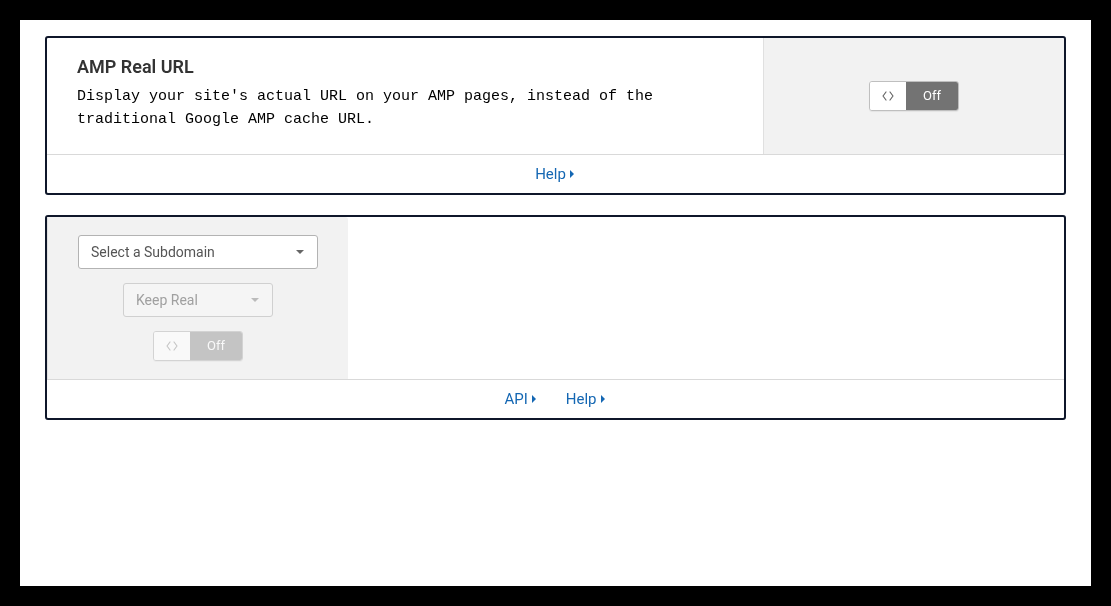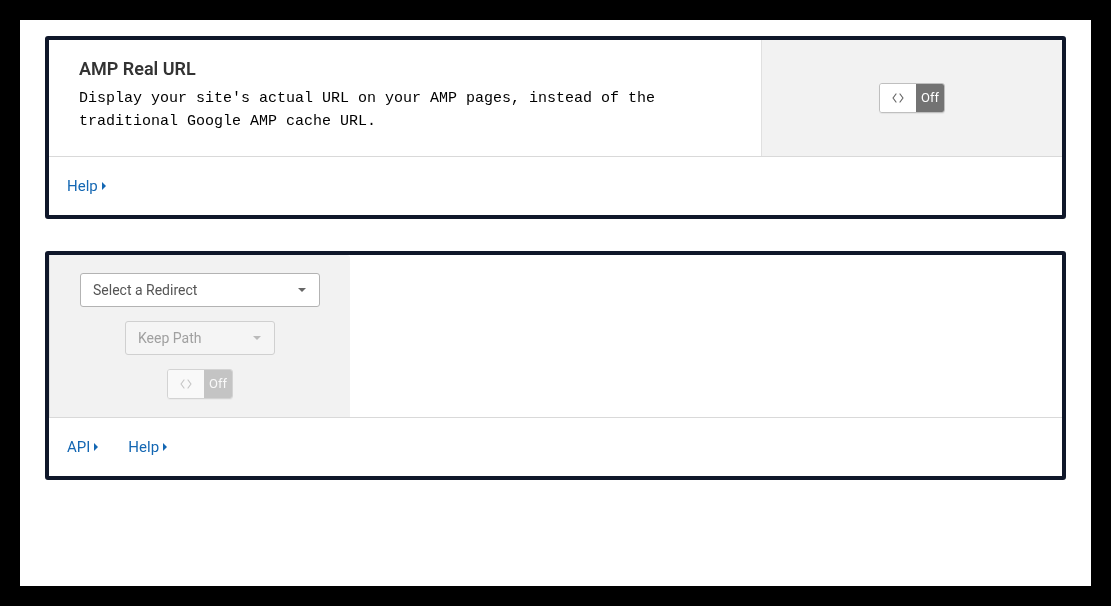--- a/index.html
+++ b/index.html
@@ -16,23 +16,23 @@
     height: 100%;
     padding: 16px 25px 25px 25px;
   }
   .page-title {
     font-size: 22px;
     font-weight: 700;
     color: #333;
     margin-bottom: 14px;
   }
   .card {
-    border: 4px solid #0f172a;
+    border: 2px solid #0f172a;
     border-radius: 3px;
-    margin-bottom: 32px;
+    margin-bottom: 20px;
     background: #fff;
   }
   .card-body {
     display: flex;
   }
   .card-left {
     flex: 1;
     padding: 18px 30px 22px 30px;
   }
   .card-right {
@@ -54,23 +54,23 @@
     margin-bottom: 8px;
   }
   .card-desc {
     font-size: 15px;
     color: #000000;
     line-height: 1.55;
     font-family: Liberation Mono, monospace;
   }
   .card-footer {
     border-top: 1px solid #d9d9d9;
-    padding: 20px 18px;
-    display: flex;
-    justify-content: flex-start;
+    padding: 10px 18px;
+    display: flex;
+    justify-content: center;
     gap: 28px;
   }
   .footer-link {
     color: #1467b3;
     font-size: 15px;
     cursor: pointer;
     display: inline-flex;
     align-items: center;
     gap: 2px;
   }
@@ -88,21 +88,21 @@
   }
   .toggle .knob {
     width: 36px;
     background: #fff;
     display: flex;
     align-items: center;
     justify-content: center;
   }
   .toggle .knob svg { display:block; }
   .toggle .state {
-    width: 28px;
+    width: 52px;
     background: #737373;
     color: #fff;
     font-size: 13px;
     display: flex;
     align-items: center;
     justify-content: center;
   }
   .toggle.disabled { opacity: 0.6; }
   .toggle.disabled .state { background: #a6a6a6; }
   
@@ -160,29 +160,29 @@
             </svg>
         </span>
       </span>
     </div>
   </div>
 
   <div class="card">
     <div class="card-body">
       <div class="card-right">
         <div class="select">
-          <span>Select a Redirect</span>
+          <span>Select a Subdomain</span>
           <span class="caret">
             <svg width="10" height="6" viewBox="0 0 10 6">
                 <path d="M1 1 L5 5 L9 1" fill="#666"></path>
               </svg>
           </span>
         </div>
         <div class="select narrow disabled">
-          <span>Keep Path</span>
+          <span>Keep Real</span>
           <span class="caret">
             <svg width="10" height="6" viewBox="0 0 10 6">
                 <path d="M1 1 L5 5 L9 1" fill="#bbb"></path>
               </svg>
           </span>
         </div>
         <div class="toggle disabled">
           <div class="knob">
             <svg width="12" height="12" viewBox="0 0 12 12">
                 <path d="M4 2 L1 6 L4 10 M8 2 L11 6 L8 10" stroke="#aaa" stroke-width="1.2" fill="none" stroke-linecap="round" stroke-linejoin="round"></path>

